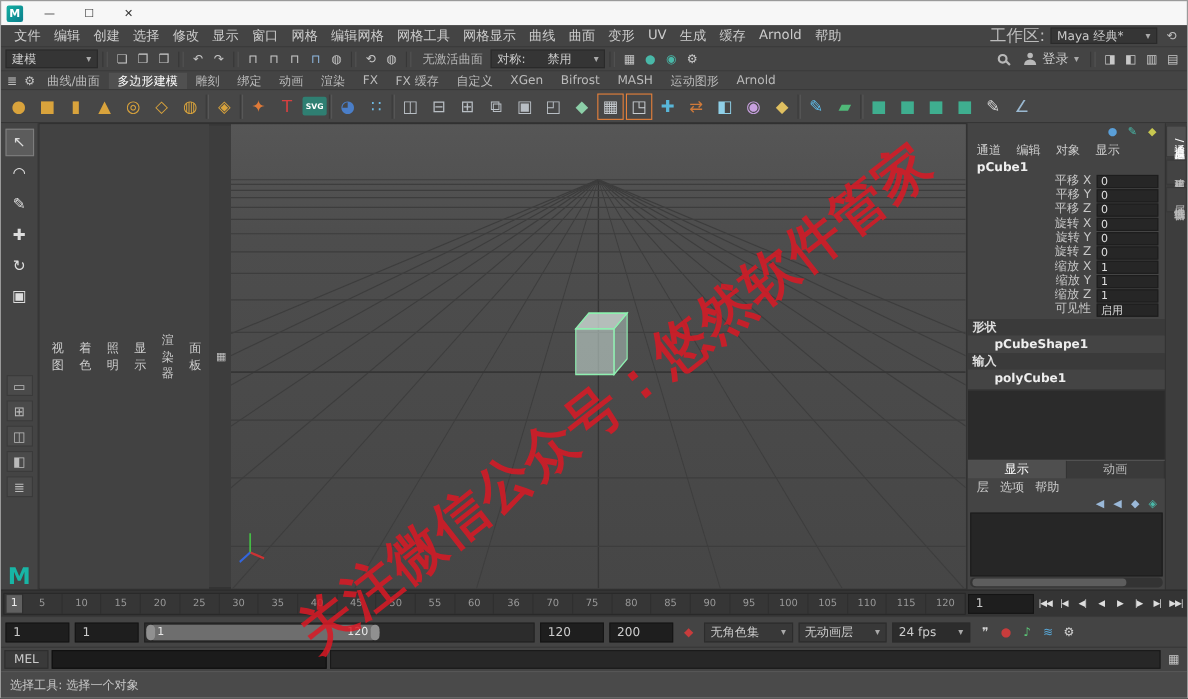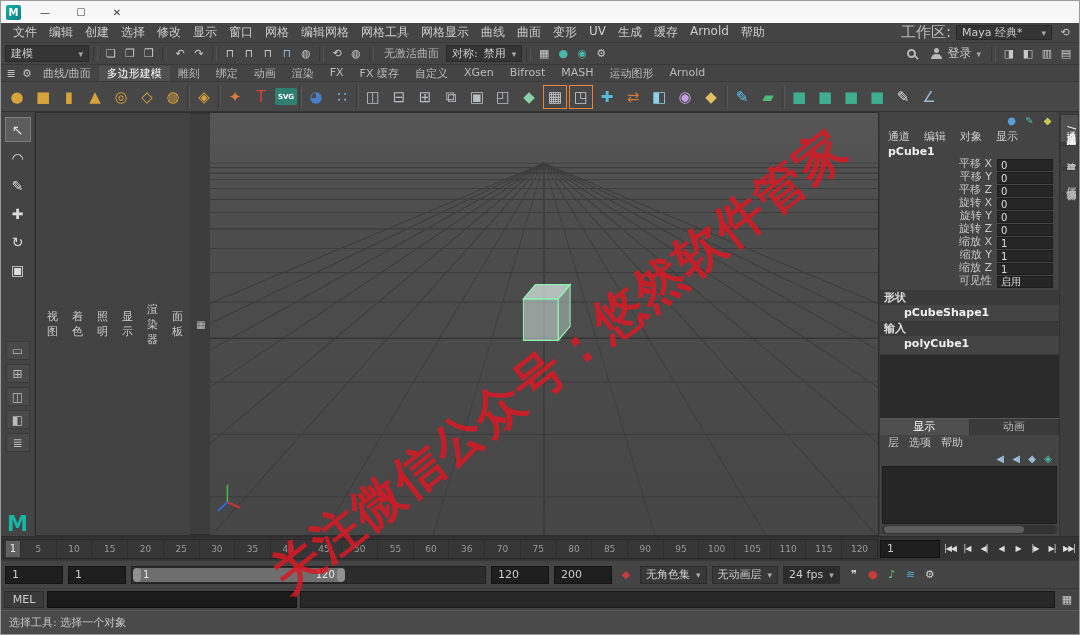--- a/index.html
+++ b/index.html
@@ -13,21 +13,21 @@
   .titlebar .title{flex:1;white-space:nowrap;overflow:hidden}
   .win-controls{display:flex}
   .win-btn{width:36px;height:22px;display:flex;align-items:center;justify-content:center;color:#333;font-size:10px}
 
   
   .menubar{flex:0 0 19px;background:#444;display:flex;align-items:center;padding:0 6px;border-bottom:1px solid #3a3a3a;font-size:12px}
   .menus{display:flex;flex:1;min-width:0;overflow:hidden}
   .menu-item{padding:0 6px;color:#ccc;white-space:nowrap}
   .workspace{display:flex;align-items:center;gap:5px}
   .ws-label{color:#bbb;font-size:15px}
-  .dropdown{background:#353535;border:1px solid #2a2a2a;height:15px;display:flex;align-items:center;gap:6px;padding:0 5px;font-size:11px;color:#ccc}
+  .dropdown{background:#353535;border:1px solid #2a2a2a;height:15px;display:flex;align-items:center;gap:20px;padding:0 5px;font-size:11px;color:#ccc}
   .caret{font-size:9px;color:#aaa}
   .mini-icon{width:16px;height:16px;display:flex;align-items:center;justify-content:center;color:#c0c0c0;font-size:11px}
 
   
   .statusline{flex:0 0 22px;background:#444;border-bottom:1px solid #383838;display:flex;align-items:center;padding:0 4px;gap:1px}
   .mode-dd{min-width:84px;justify-content:space-between;height:17px}
   .vsep{width:5px;height:14px;border-left:1px solid #373737;border-right:1px solid #535353;margin:0 3px}
   .icon-group{display:flex;gap:1px;align-items:center}
   .sl-icon{width:18px;height:18px;display:flex;align-items:center;justify-content:center;font-size:11px;color:#c8c8c8}
   .status-text{font-size:11px;color:#b5b5b5;margin:0 6px;white-space:nowrap}

